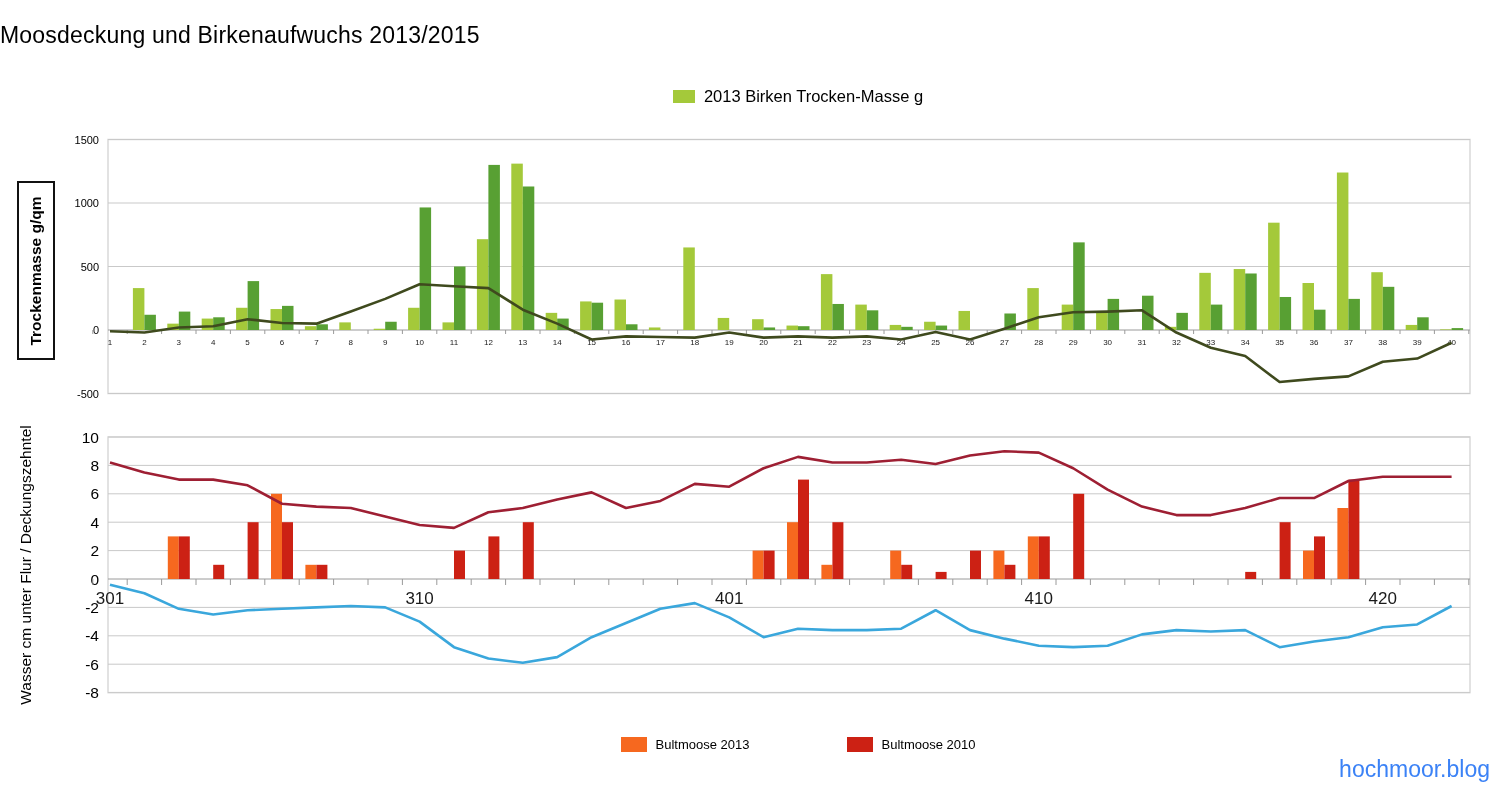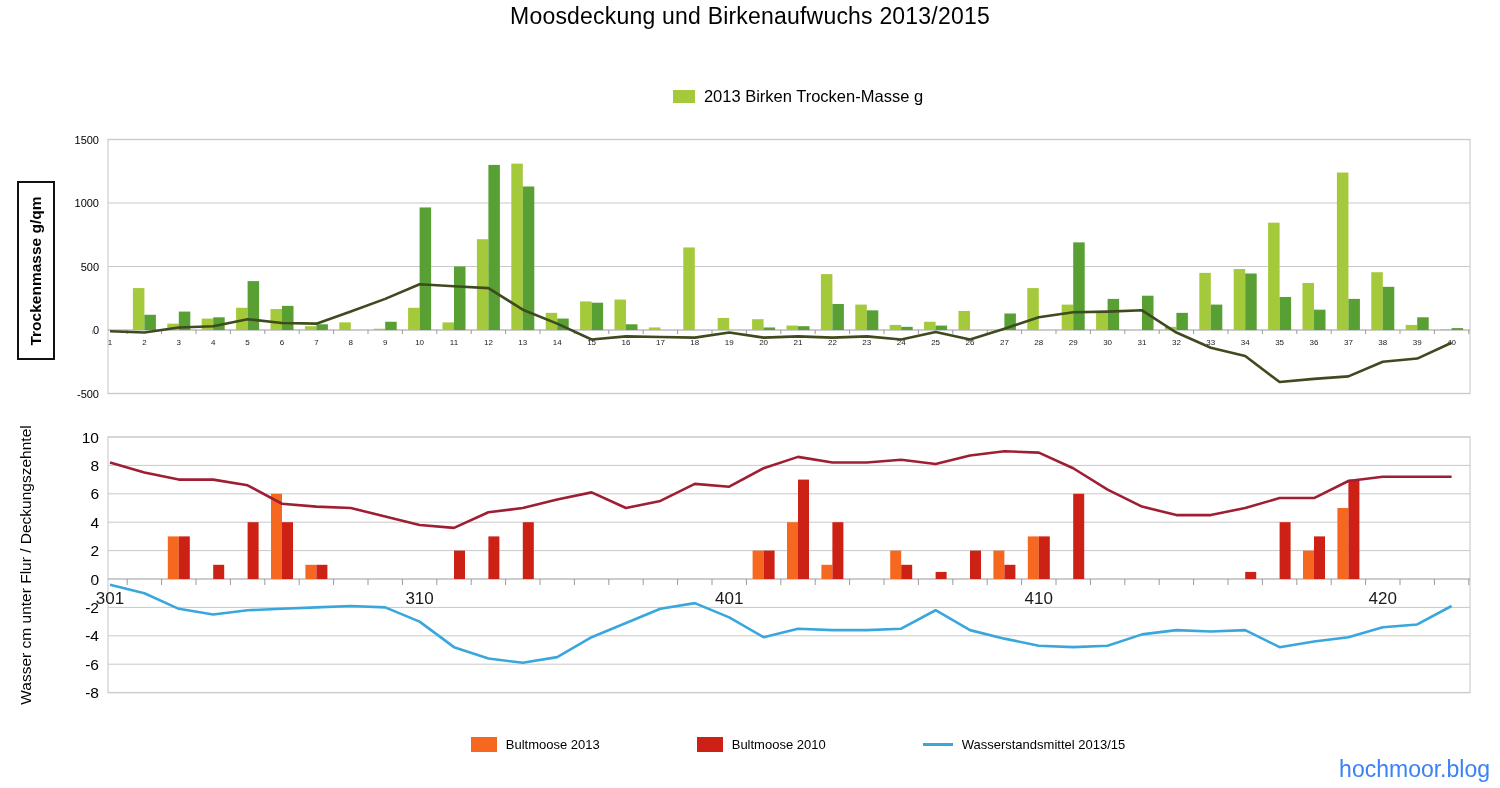--- a/index.html
+++ b/index.html
@@ -1,21 +1,21 @@
 <!DOCTYPE html>
 <html><head>
 <meta charset="utf-8">
 <style>
   html,body { margin:0; padding:0; }
   body {
     width:1500px; height:788px; position:relative; overflow:hidden;
     background:#ffffff; font-family:"Liberation Sans", sans-serif; color:#000;
   }
   .chart-title {
-    position:absolute; top:3px; left:0; width:1500px; text-align:center;
+    position:absolute; top:22px; left:0; width:1500px; text-align:left;
     font-size:23px; letter-spacing:0.2px;
   }
   .legend-row { position:absolute; left:0; width:1500px; display:flex; justify-content:center; align-items:flex-start;padding-left:48px; }
   .legend-top { top:87px; gap:46px; font-size:16.5px; }
   .legend-bottom { top:737px; gap:97px; font-size:13px; }
   .legend-item { display:flex; align-items:center; gap:9px; white-space:nowrap; }
   .swatch { display:inline-block; width:22px; height:13px; }
   .legend-bottom .swatch { width:26px; height:15px; }
   .line-swatch { display:inline-block; width:30px; height:3px; }
   .ybox {
@@ -339,19 +339,15 @@
 
 <div class="legend-row legend-bottom">
   <div class="legend-item">
     <span class="swatch" style="background: rgb(246, 104, 31);"></span>
     <span>Bultmoose 2013</span>
   </div>
   <div class="legend-item">
     <span class="swatch" style="background: rgb(204, 33, 20);"></span>
     <span>Bultmoose 2010</span>
   </div>
-  <div class="legend-item">
-    <span class="line-swatch" style="background: rgb(58, 167, 220);"></span>
-    <span>Wasserstandsmittel 2013/15</span>
-  </div>
 </div>
 
 <div class="watermark">hochmoor.blog</div>
 
 </body></html>

